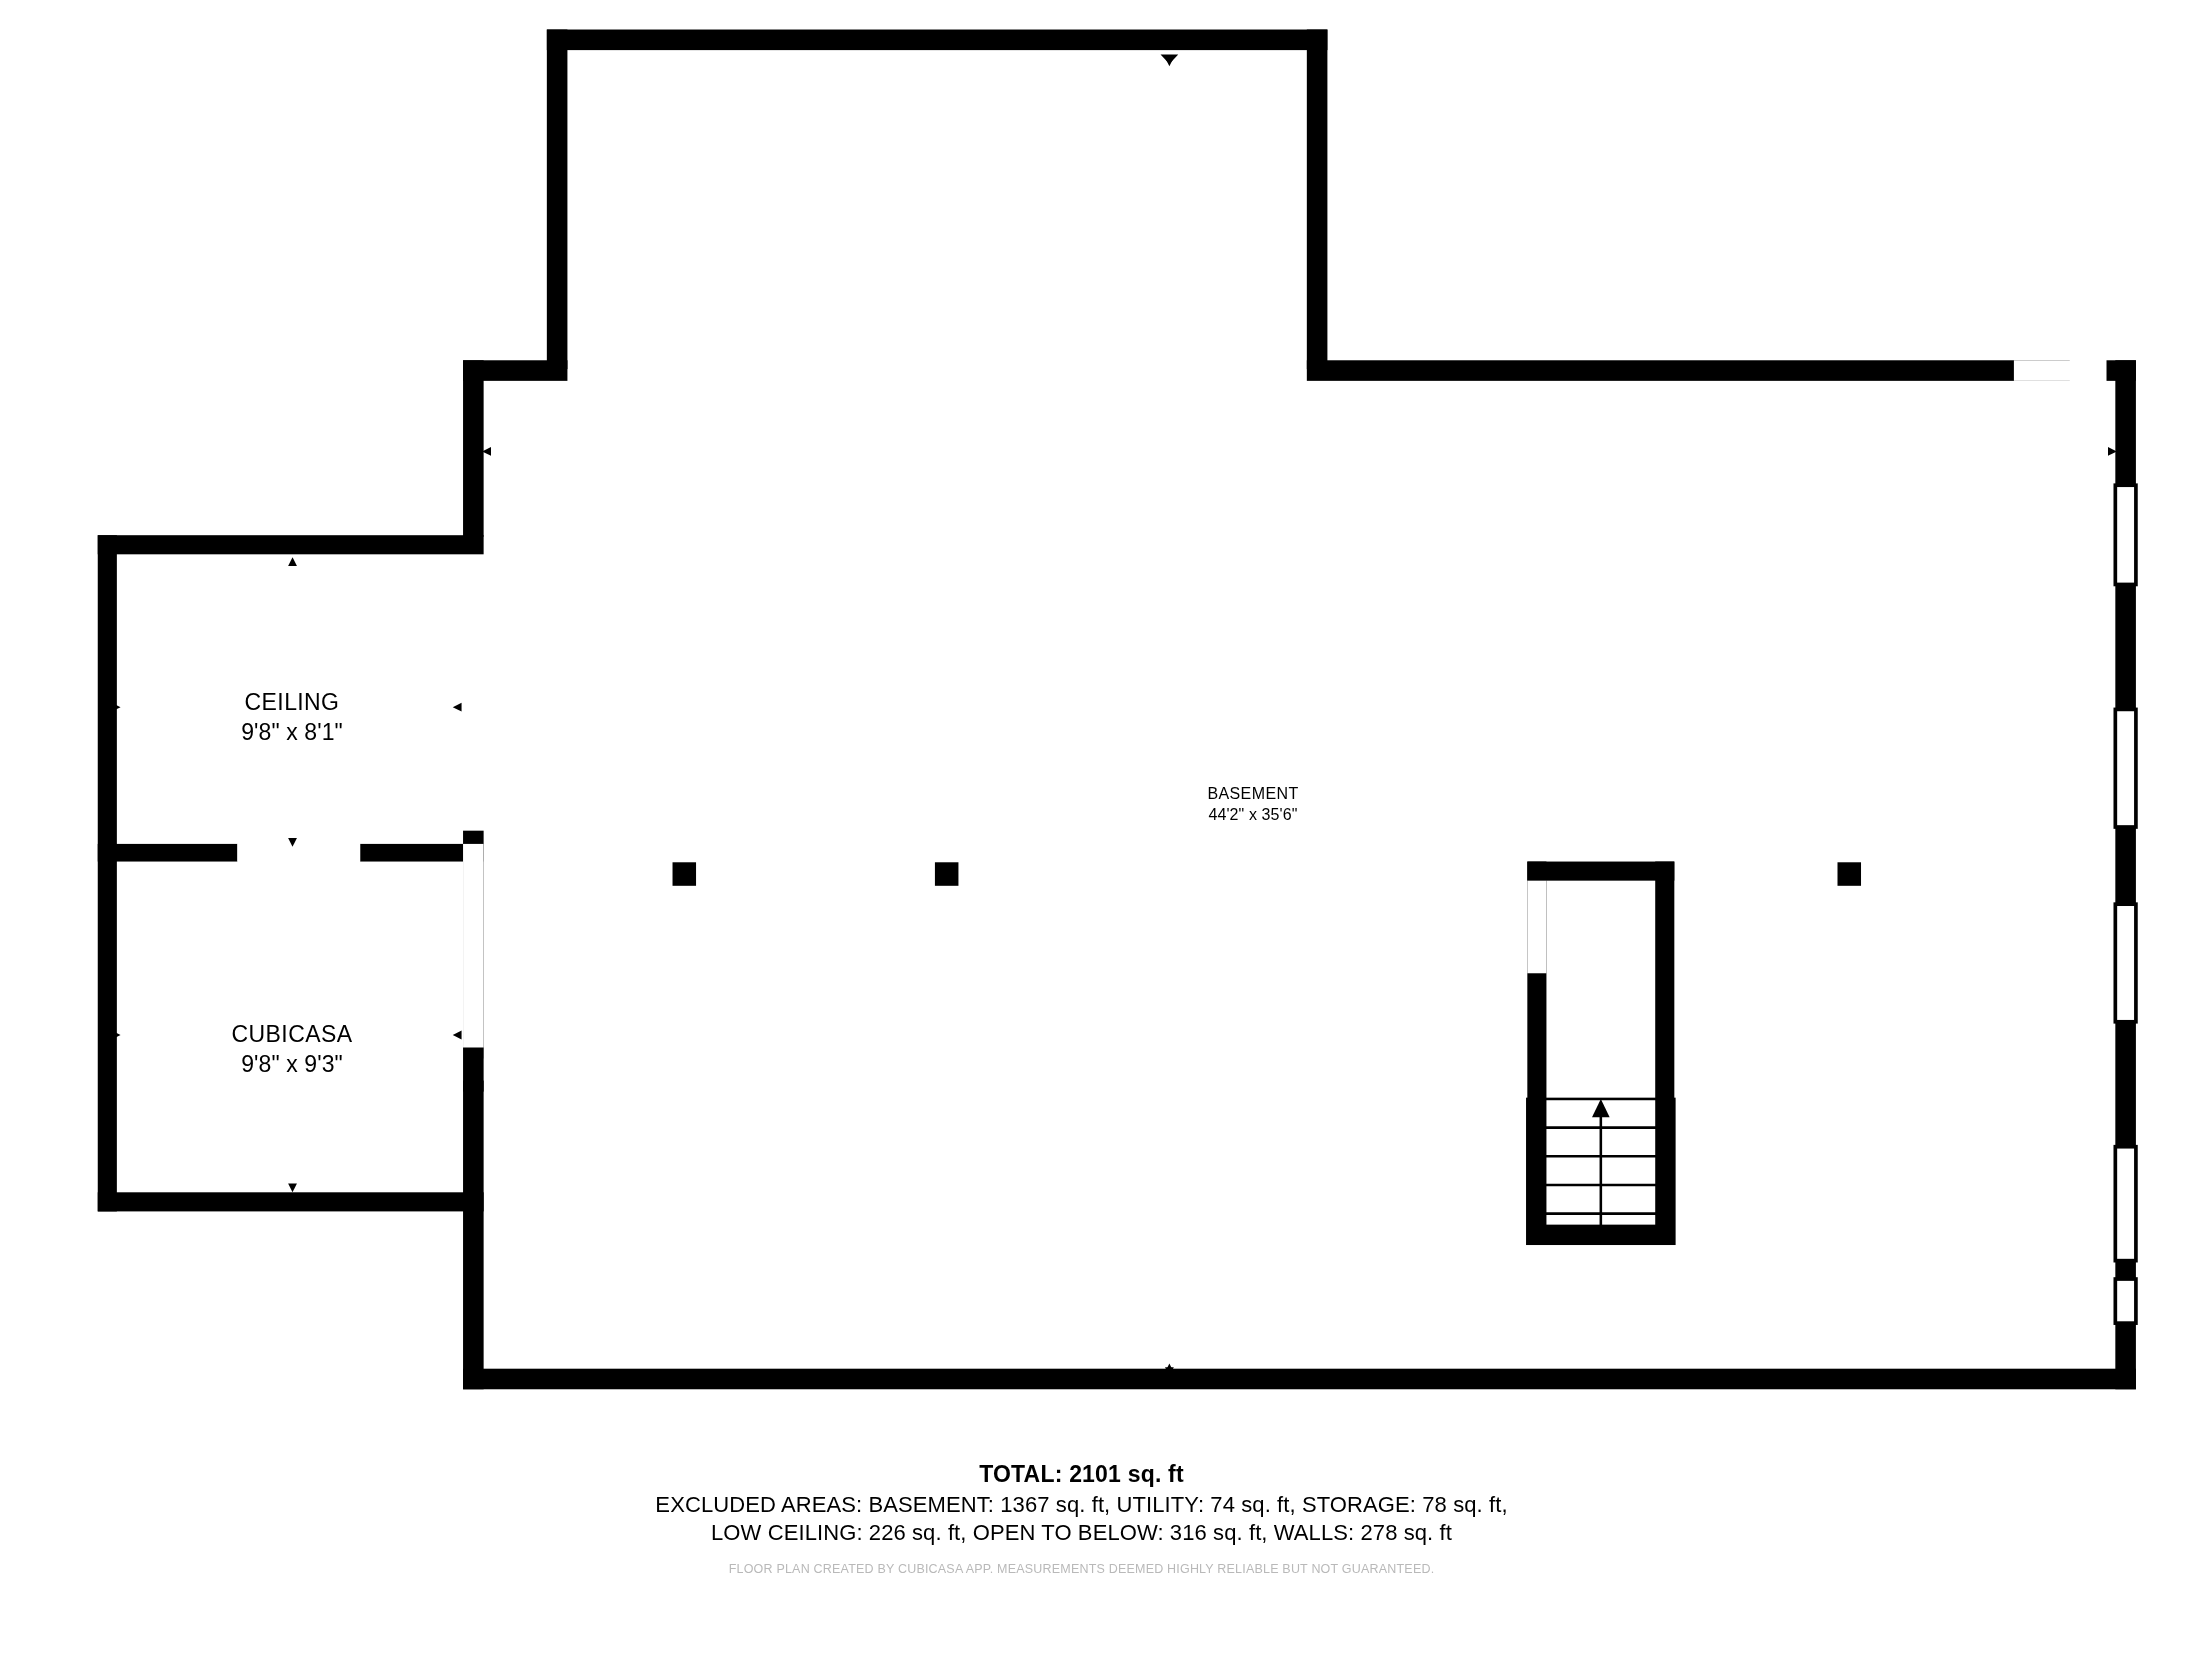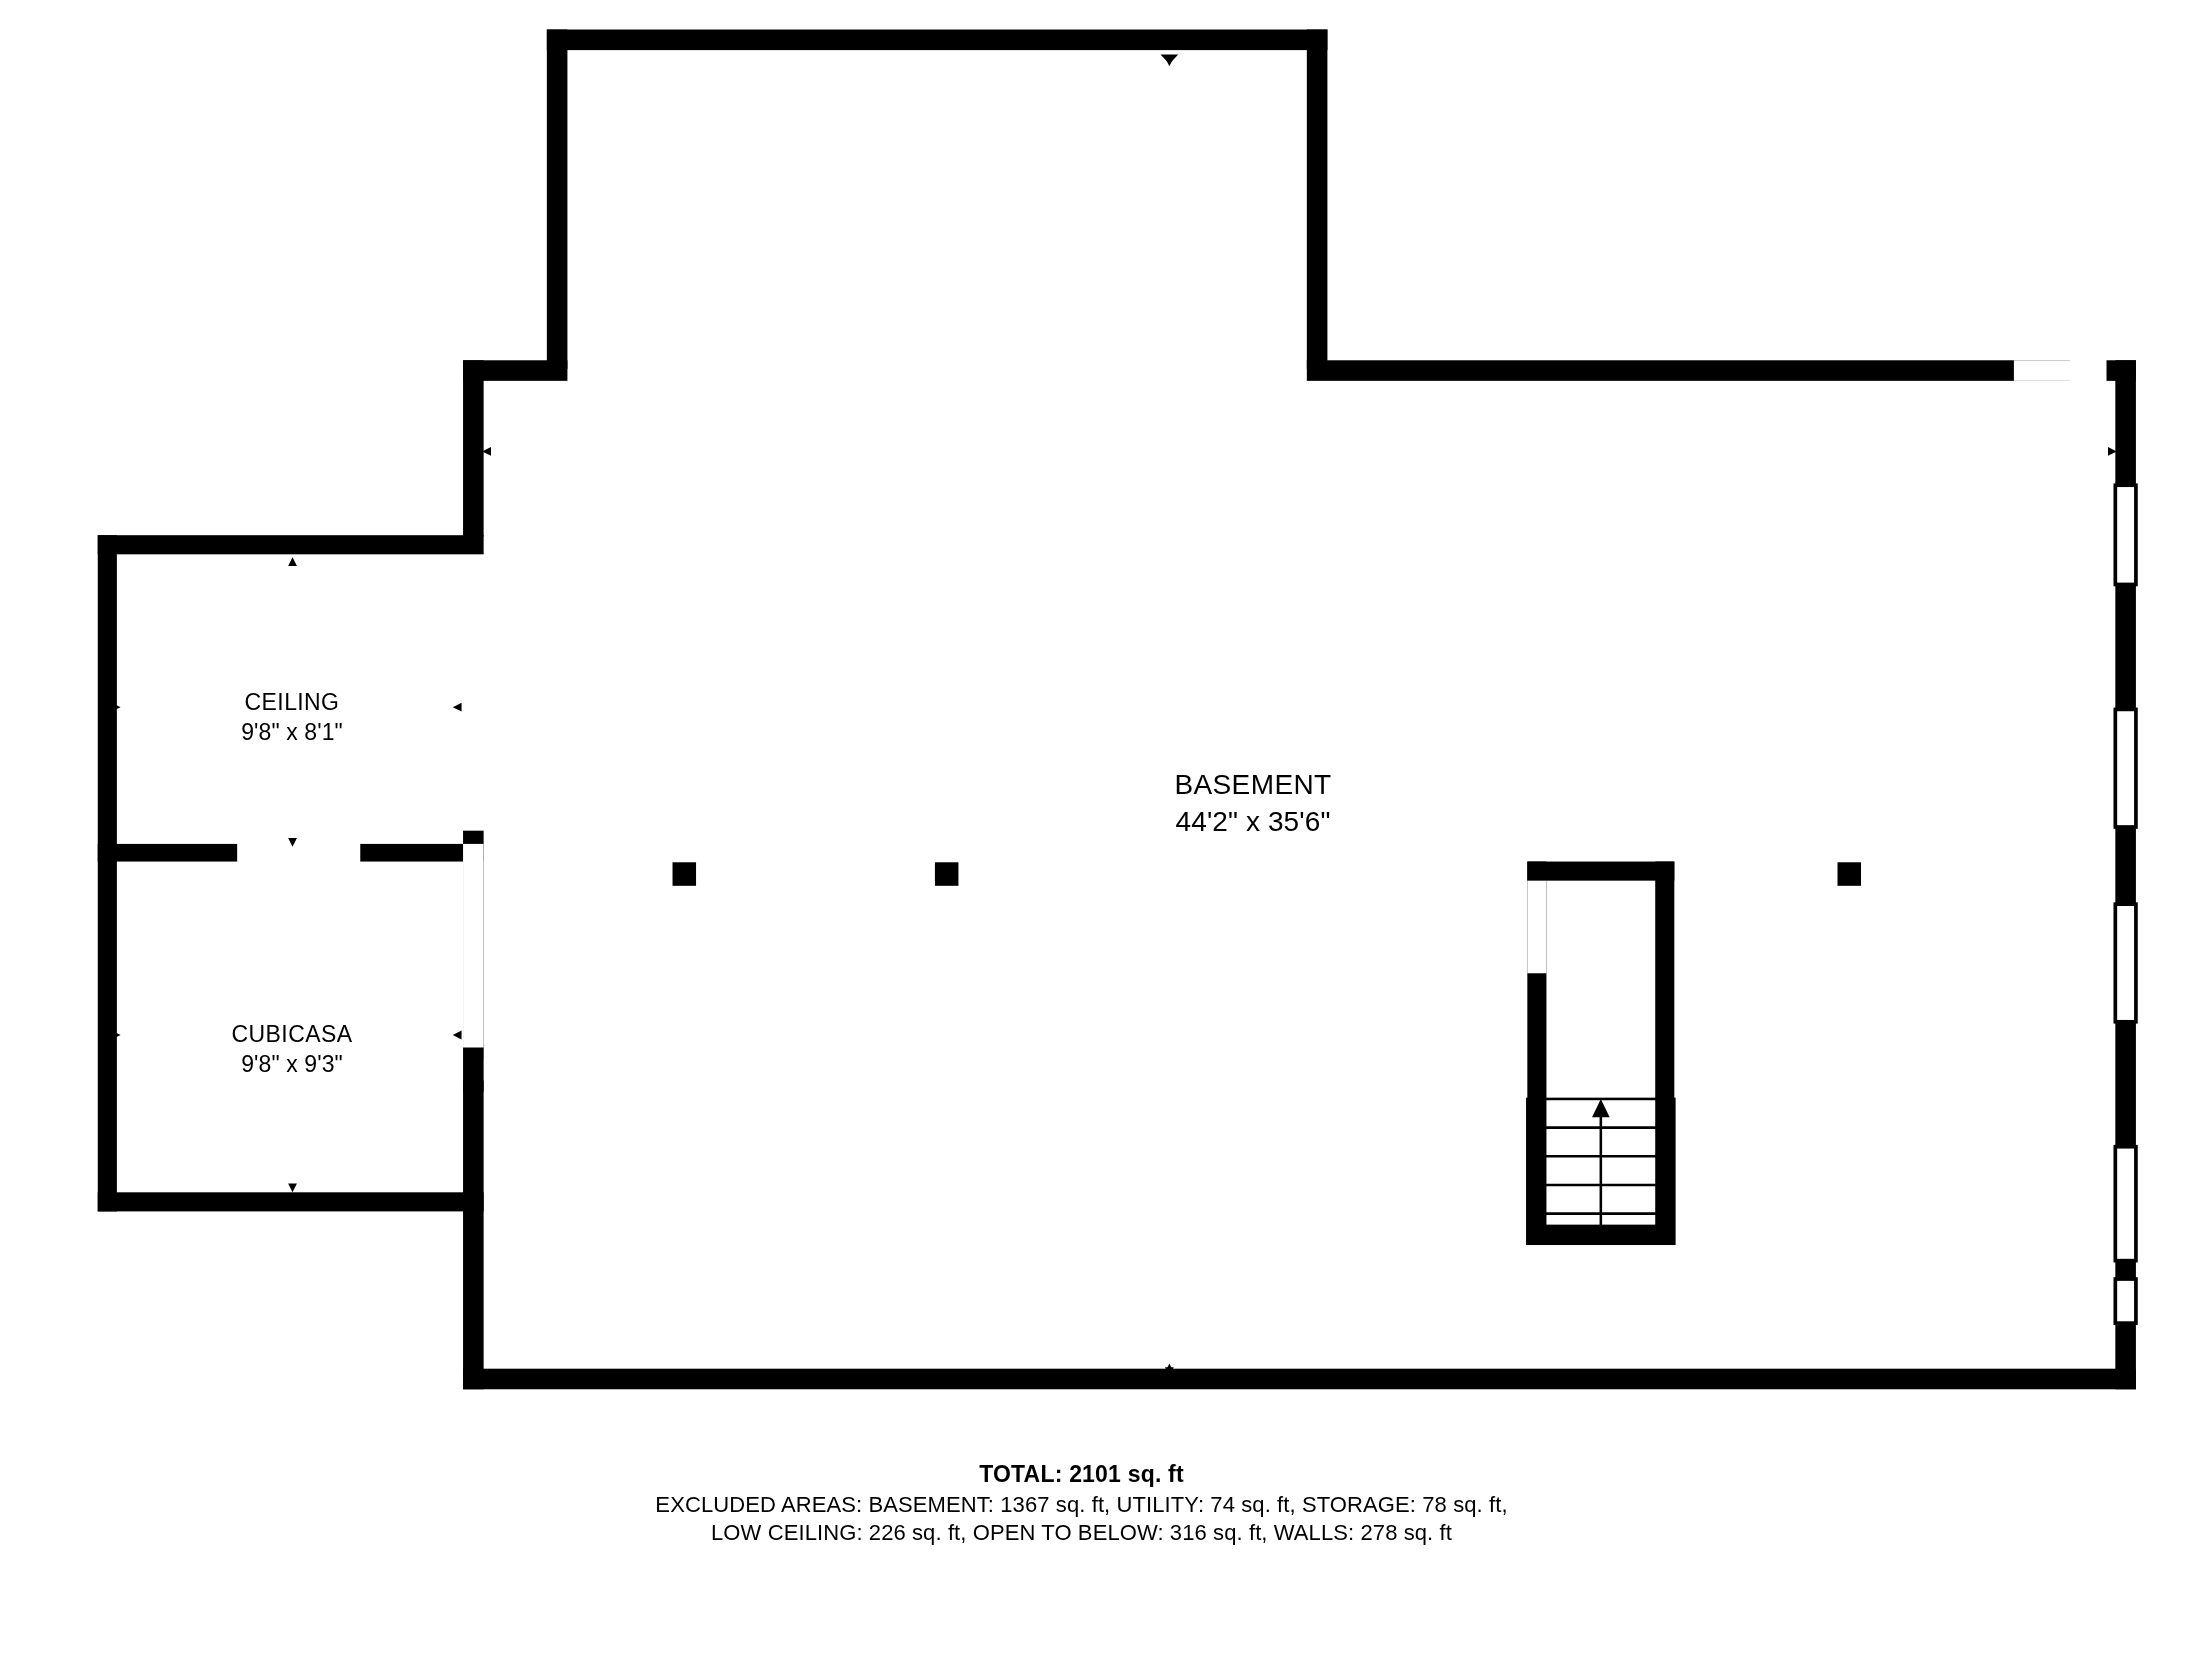--- a/index.html
+++ b/index.html
@@ -36,21 +36,21 @@
     font-size: 23px;
     letter-spacing: 0.4px;
   }
   .room-label .rdim {
     display: block;
     font-size: 23px;
     letter-spacing: 0.1px;
   }
   .room-label.big .rname,
   .room-label.big .rdim {
-    font-size: 28px;
+    font-size: 16px;
   }
   #footer {
     position: absolute;
     left: 0;
     top: 1461px;
     width: 2163px;
     text-align: center;
   }
   #footer .total {
     font-size: 23px;
@@ -221,14 +221,15 @@
 
 <div class="room-label big" style="left:1253px; top:804px;">
   <span class="rname">BASEMENT</span>
   <span class="rdim">44'2" x 35'6"</span>
 </div>
 
 <div id="footer">
   <div class="total">TOTAL: 2101 sq. ft</div>
   <div class="line">EXCLUDED AREAS: BASEMENT: 1367 sq. ft, UTILITY: 74 sq. ft, STORAGE: 78 sq. ft,</div>
   <div class="line">LOW CEILING: 226 sq. ft, OPEN TO BELOW: 316 sq. ft, WALLS: 278 sq. ft</div>
+  <div class="credit">FLOOR PLAN CREATED BY CUBICASA APP. MEASUREMENTS DEEMED HIGHLY RELIABLE BUT NOT GUARANTEED.</div>
 </div>
 
 
 </body></html>

